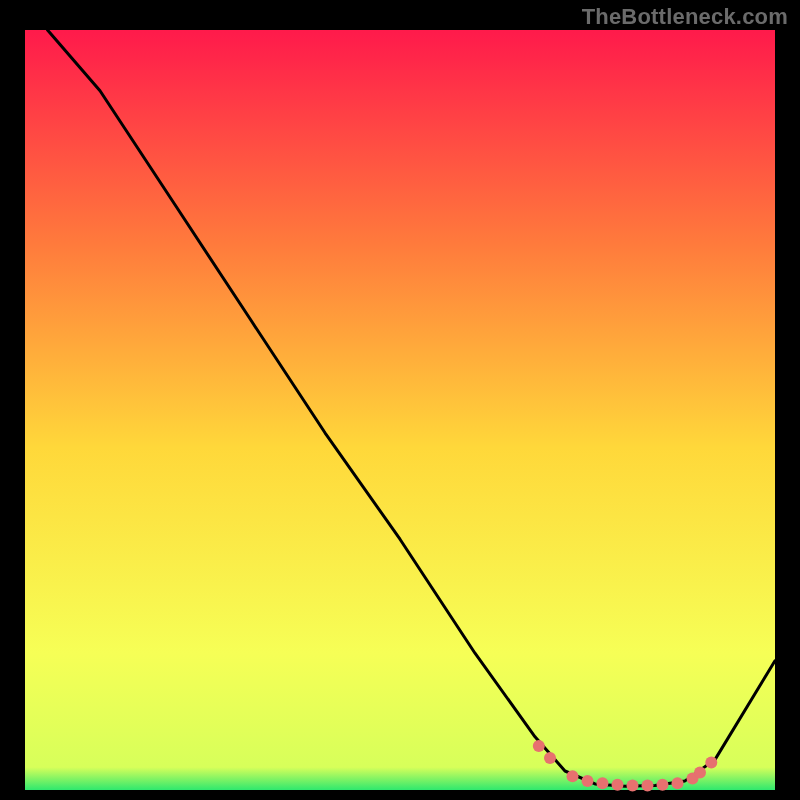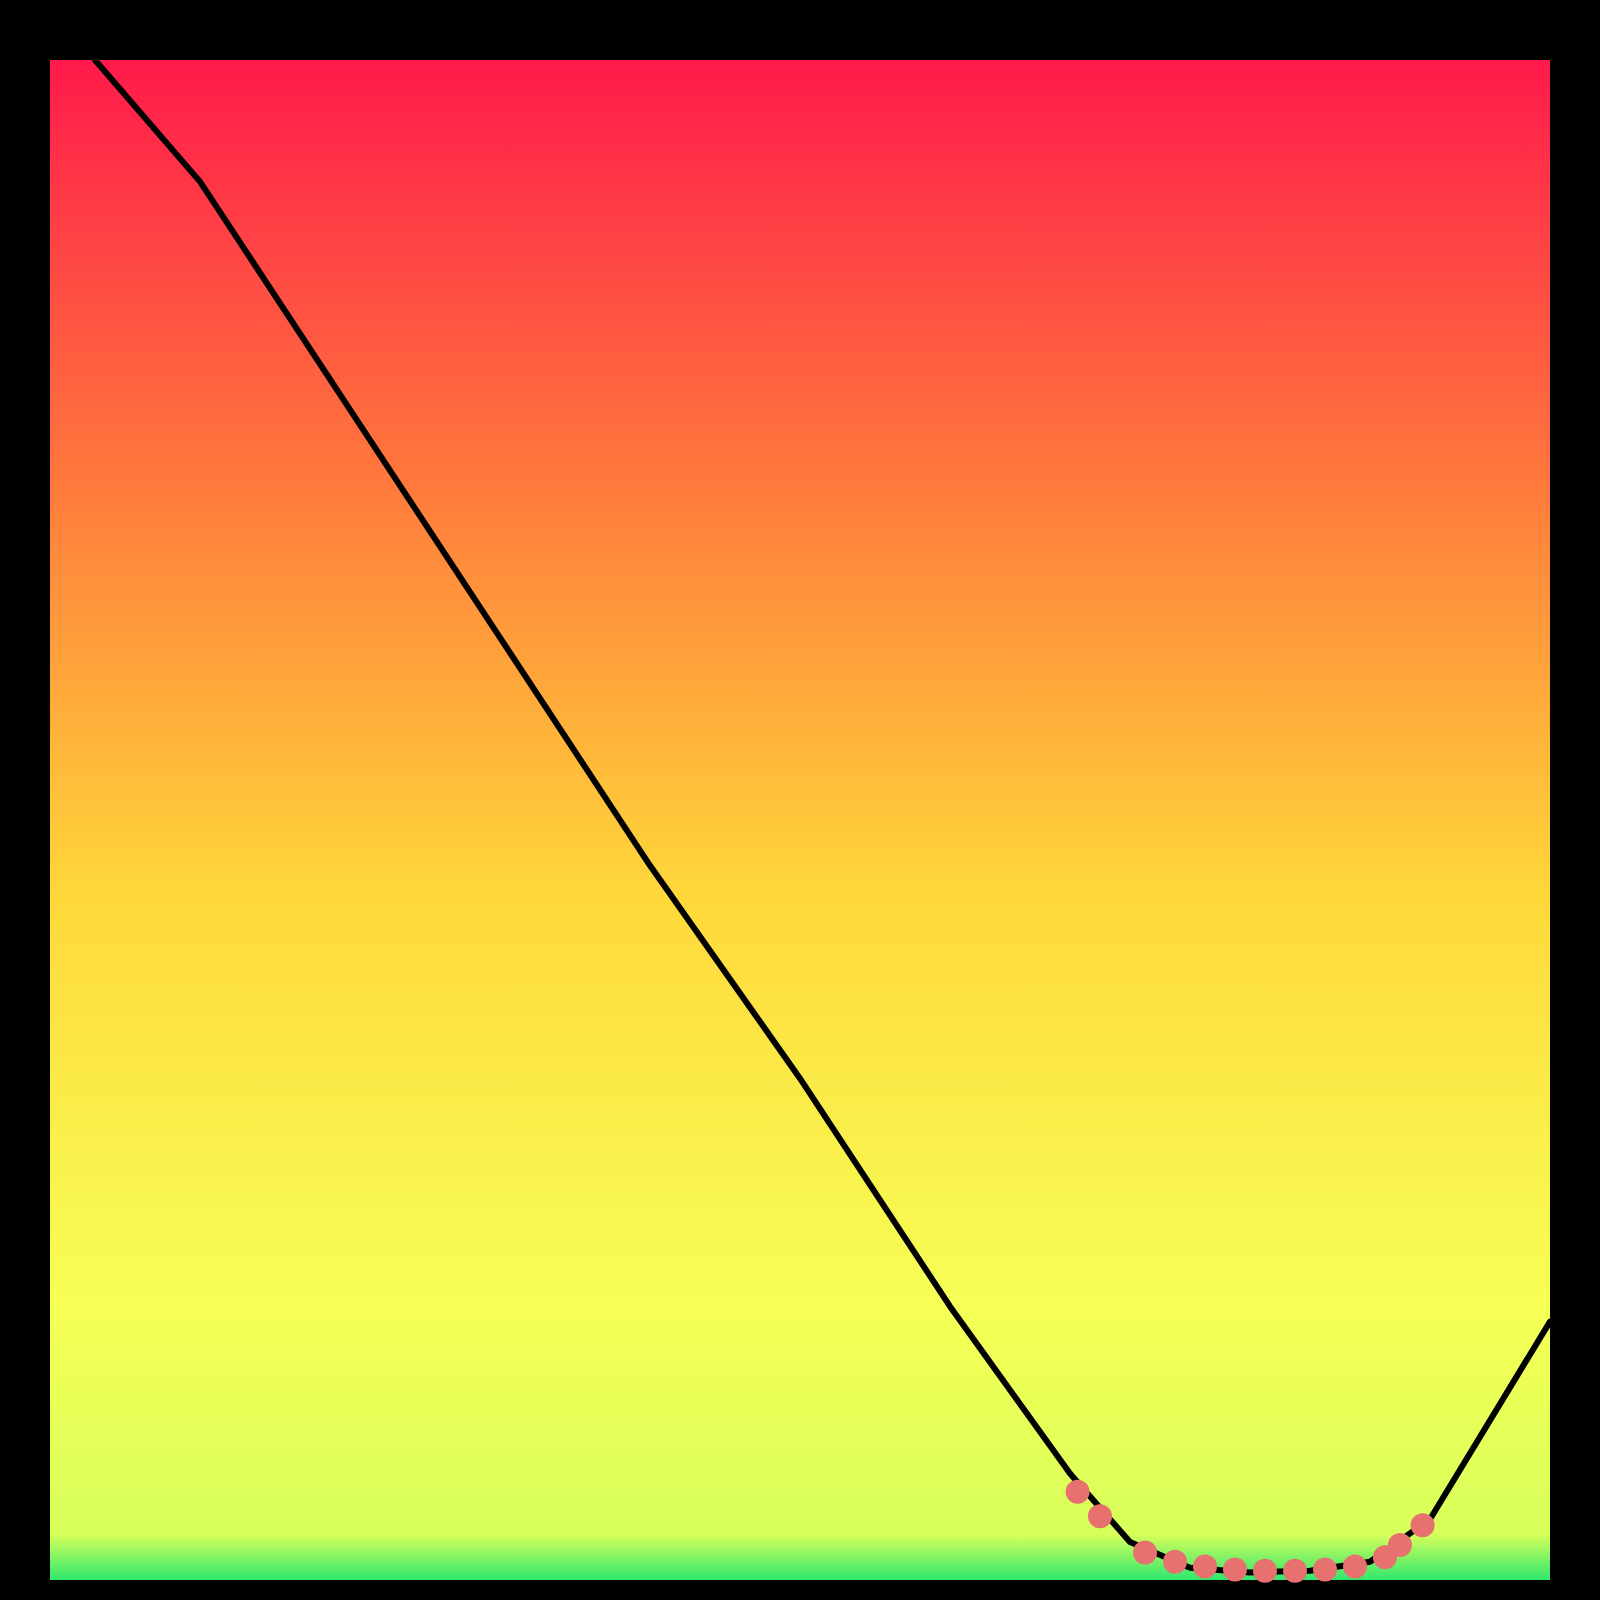--- a/index.html
+++ b/index.html
@@ -58,13 +58,14 @@
         <circle cx="632.5" cy="785.4" r="6" fill="#e7716f"></circle>
         <circle cx="647.5" cy="785.4" r="6" fill="#e7716f"></circle>
         <circle cx="662.5" cy="784.7" r="6" fill="#e7716f"></circle>
         <circle cx="677.5" cy="783.2" r="6" fill="#e7716f"></circle>
         <circle cx="692.5" cy="778.6" r="6" fill="#e7716f"></circle>
         <circle cx="700.0" cy="772.5" r="6" fill="#e7716f"></circle>
         <circle cx="711.3" cy="762.6" r="6" fill="#e7716f"></circle>
       </g>
   </svg>
 
+  <div class="watermark">TheBottleneck.com</div>
 </div>
 
 </body></html>

